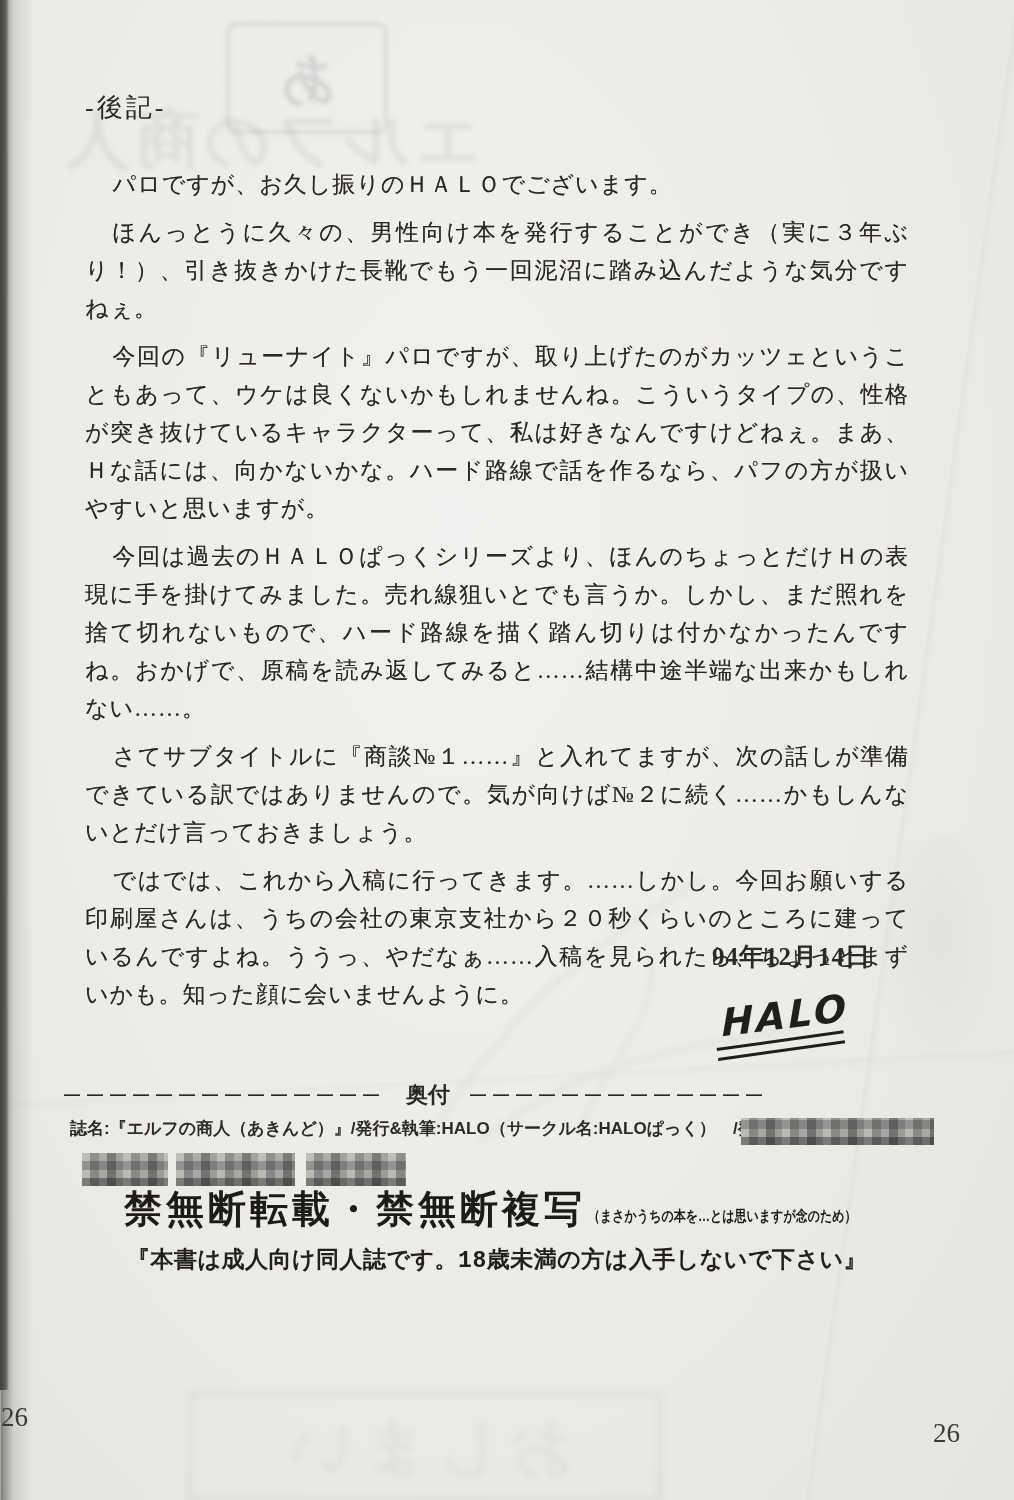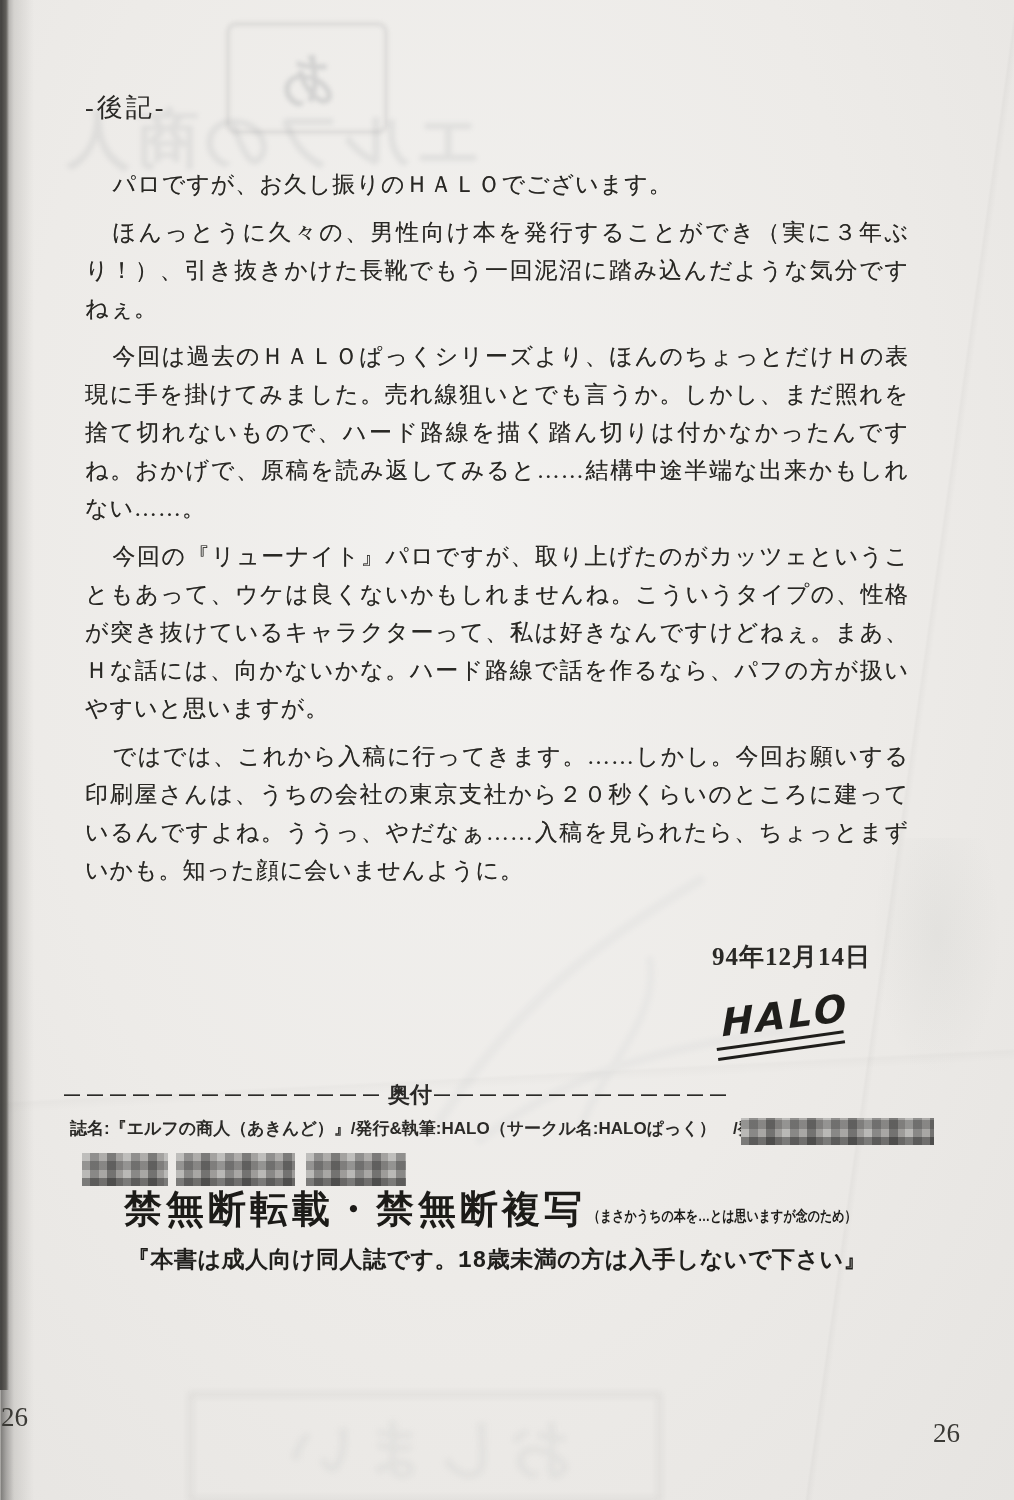--- a/index.html
+++ b/index.html
@@ -79,21 +79,21 @@
     border-top:3px solid #1f1e1b;border-bottom:3px solid #1f1e1b;
     transform:rotate(-1deg);
   }
   .divider{
     position:absolute;left:64px;top:1080px;width:680px;
     display:flex;align-items:center;
     font-family:"Liberation Sans","DejaVu Sans",sans-serif;
     color:#2a2927;white-space:nowrap;
   }
   .divider .dashes{font-size:16px;font-weight:700;letter-spacing:7px;}
-  .divider .label{font-size:22px;font-weight:700;margin:0 2px;}
+  .divider .label{font-size:22px;font-weight:700;margin:0 20px;}
   .colophon-line{
     position:absolute;left:70px;top:1117px;width:900px;
     font-family:"Liberation Sans","DejaVu Sans",sans-serif;
     font-size:17px;font-weight:600;letter-spacing:0;color:#2b2a27;white-space:nowrap;
   }
   .mosaic{
     position:absolute;
     background-image:
       repeating-linear-gradient(0deg, rgba(45,45,45,.50) 0 8px, rgba(130,130,130,.22) 8px 16px, rgba(75,75,75,.42) 16px 25px, rgba(160,160,160,.25) 25px 33px),
       repeating-linear-gradient(90deg, #c9c8c5 0 8px, #8b8a88 8px 17px, #b3b1ae 17px 25px, #6f6e6c 25px 34px, #a5a3a0 34px 41px);
@@ -143,22 +143,23 @@
   </div>
 
   <div class="scan-edge"></div>
   <div class="scan-edge-dark"></div>
 
   <div class="title">-後記-</div>
 
   <div class="body-text">
     <p>パロですが、お久し振りのＨＡＬＯでございます。</p>
     <p>ほんっとうに久々の、男性向け本を発行することができ（実に３年ぶり！）、引き抜きかけた長靴でもう一回泥沼に踏み込んだような気分ですねぇ。</p>
+    <p>今回の『リューナイト』パロですが、取り上げたのがカッツェということもあって、ウケは良くないかもしれませんね。こういうタイプの、性格が突き抜けているキャラクターって、私は好きなんですけどねぇ。まあ、Ｈな話には、向かないかな。ハード路線で話を作るなら、パフの方が扱いやすいと思いますが。</p>
     <p>今回は過去のＨＡＬＯぱっくシリーズより、ほんのちょっとだけＨの表現に手を掛けてみました。売れ線狙いとでも言うか。しかし、まだ照れを捨て切れないもので、ハード路線を描く踏ん切りは付かなかったんですね。おかげで、原稿を読み返してみると……結構中途半端な出来かもしれない……。</p>
-    <p>今回の『リューナイト』パロですが、取り上げたのがカッツェということもあって、ウケは良くないかもしれませんね。こういうタイプの、性格が突き抜けているキャラクターって、私は好きなんですけどねぇ。まあ、Ｈな話には、向かないかな。ハード路線で話を作るなら、パフの方が扱いやすいと思いますが。</p>
+    <p>さてサブタイトルに『商談№１……』と入れてますが、次の話しが準備できている訳ではありませんので。気が向けば№２に続く……かもしんないとだけ言っておきましょう。</p>
     <p>ではでは、これから入稿に行ってきます。……しかし。今回お願いする印刷屋さんは、うちの会社の東京支社から２０秒くらいのところに建っているんですよね。ううっ、やだなぁ……入稿を見られたら、ちょっとまずいかも。知った顔に会いませんように。</p>
   </div>
 
   <div class="date-line">94年12月14日</div>
 
   <div class="signature">
     <span class="sig-text">HALO</span>
     <div class="sig-underline"></div>
   </div>
 

